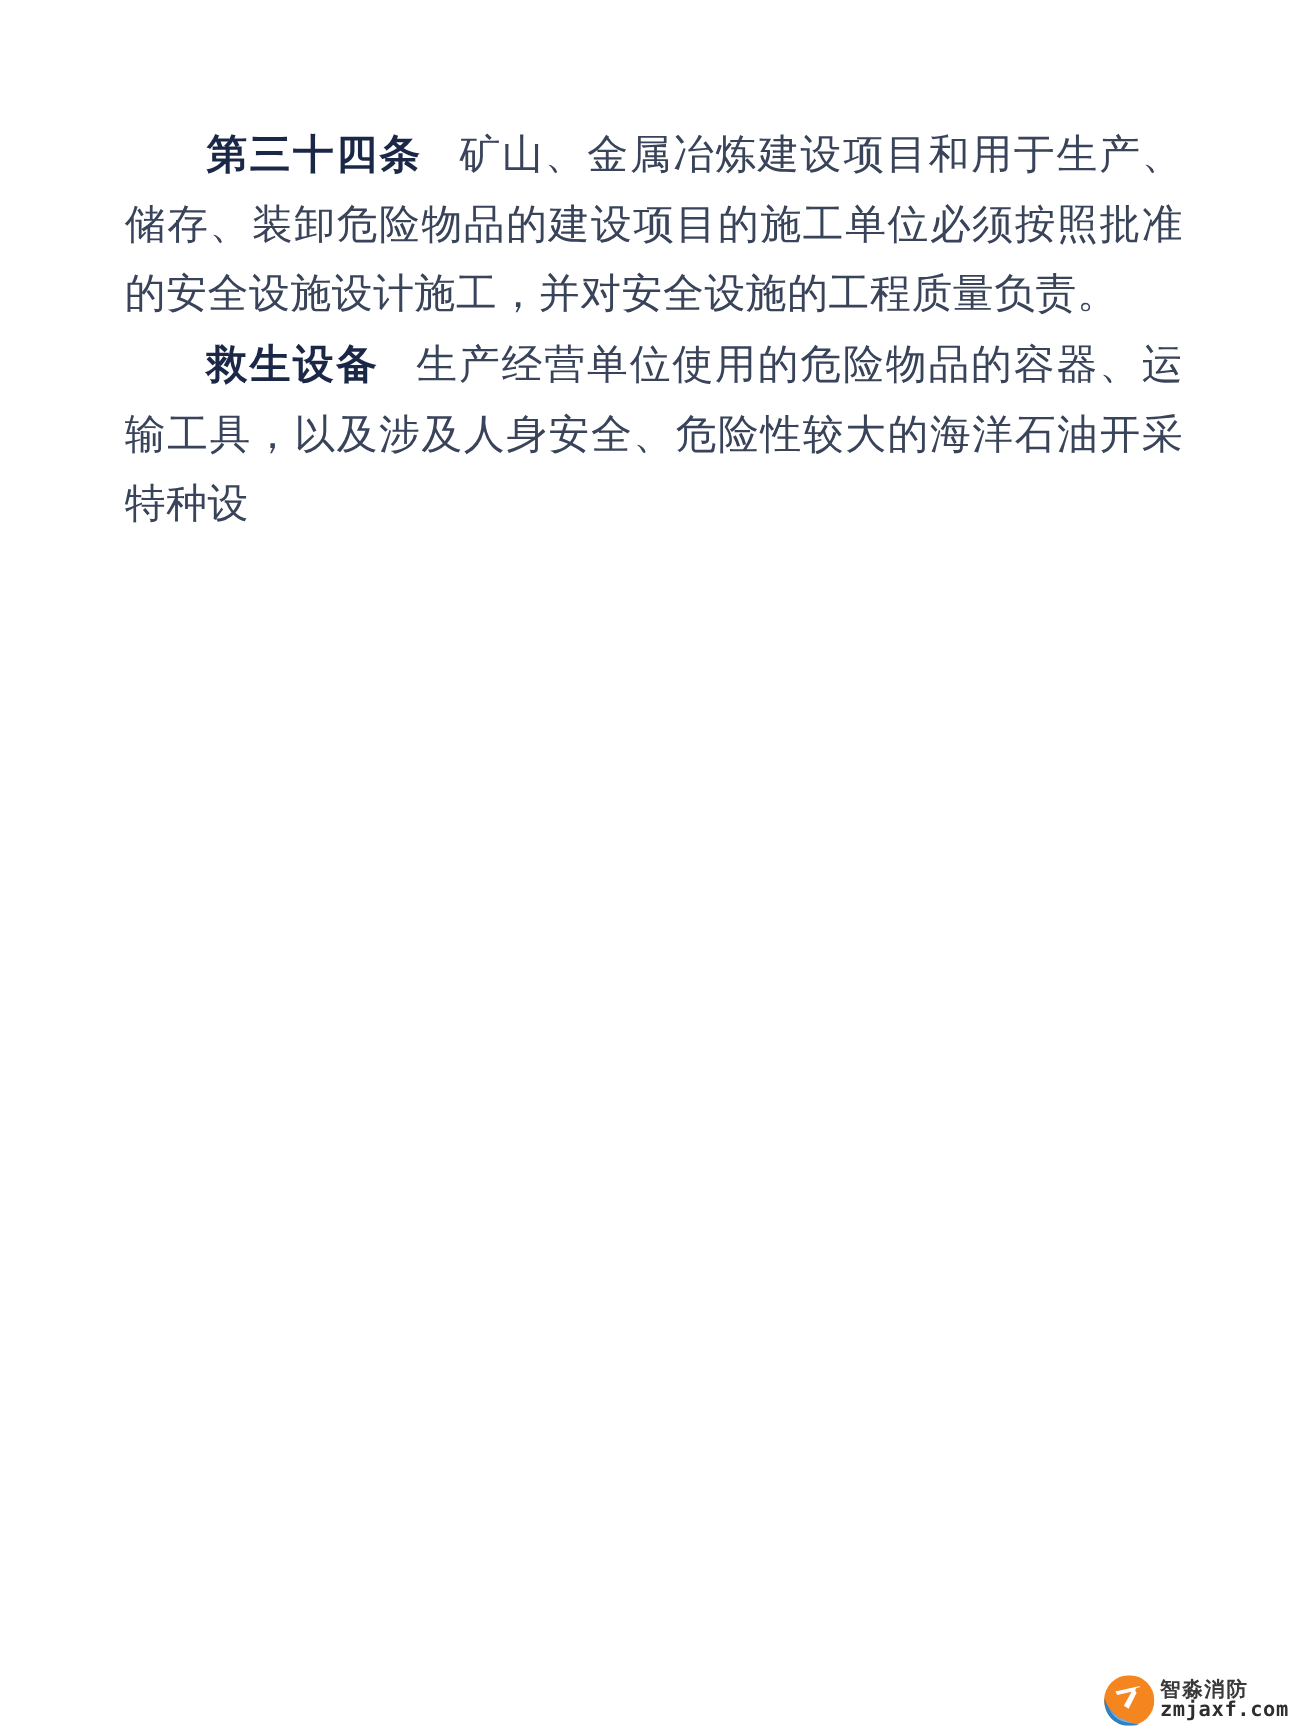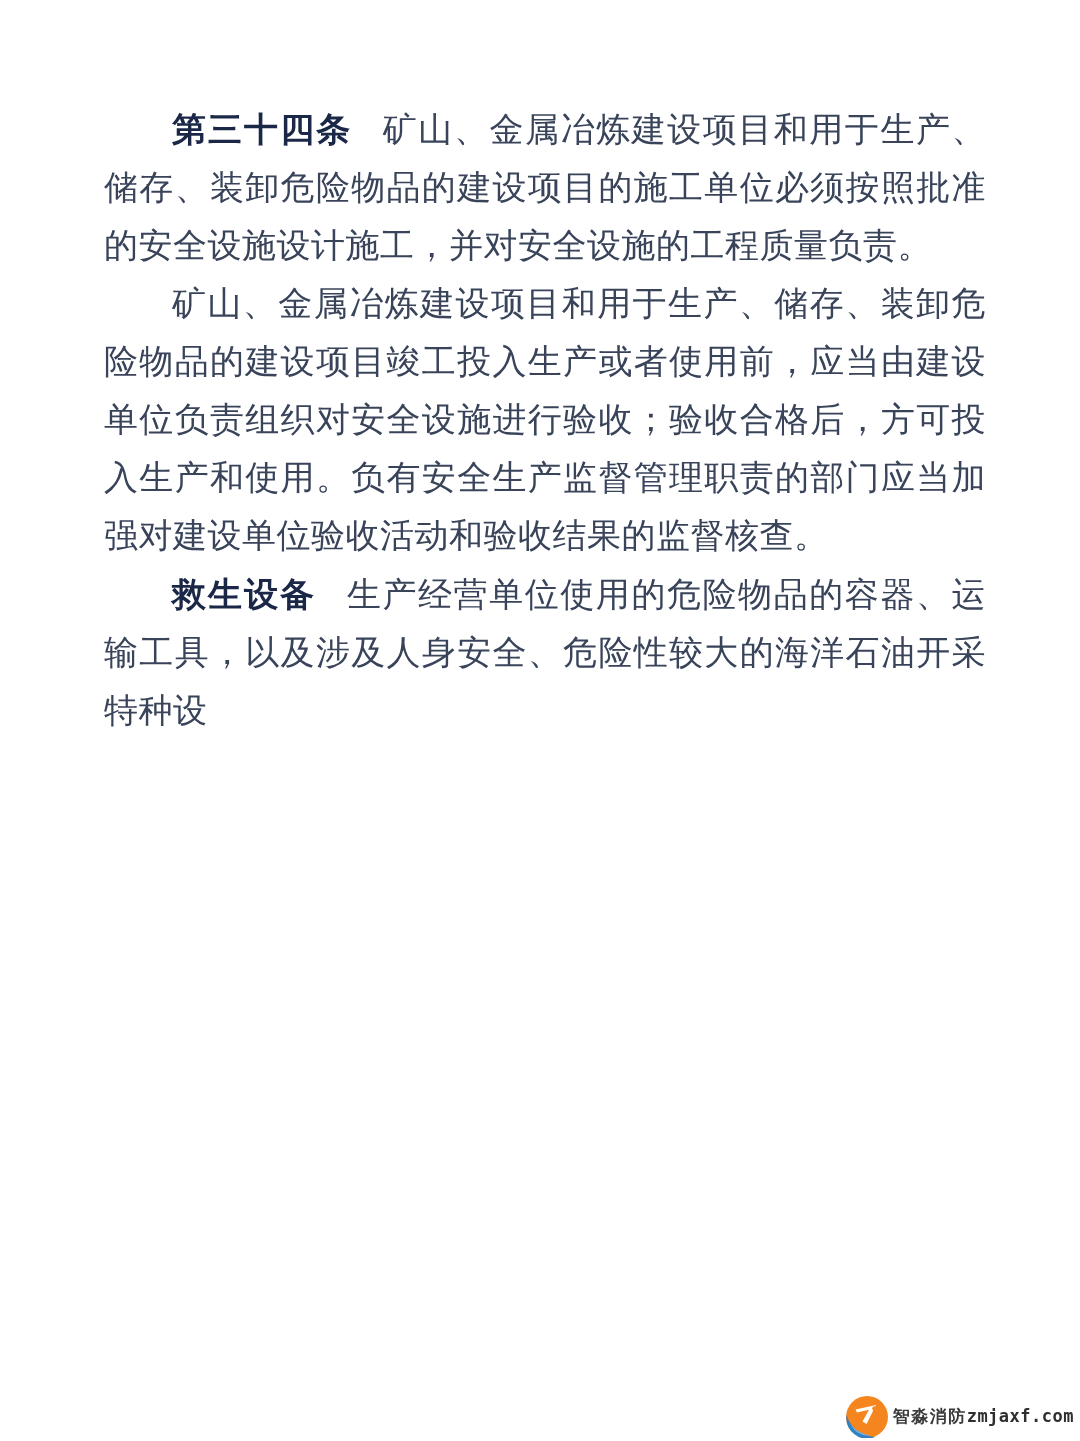--- a/index.html
+++ b/index.html
@@ -50,21 +50,21 @@
     align-items: center;
     gap: 5px;
   }
   .wm-icon {
     width: 42px;
     height: 42px;
     flex: 0 0 auto;
   }
   .wm-text {
     display: flex;
-    flex-direction: row;
+    flex-direction: column;
     line-height: 1.05;
   }
   .wm-brand {
     font-family: "Liberation Sans", "DejaVu Sans", sans-serif;
     font-size: 17px;
     font-weight: bold;
     color: #3A3A3A;
     letter-spacing: 1.5px;
   }
   .wm-domain {
@@ -76,21 +76,20 @@
   }
 </style>
 </head>
 <body>
 
 <div class="page">
 
   <main class="content" id="doc-body">
     <p><span class="article-term">第三十四条</span><span>矿山、金属冶炼建设项目和用于生产、储存、装卸危险物品的建设项目的施工单位必须按照批准的安全设施设计施工，并对安全设施的工程质量负责。</span></p>
 
-    <p><span>矿山、金属冶炼建设项目和用于生产、储存、装卸危险物品的建设项目竣工投入生产或者使用前，应当由建设单位负责组织对安全设施进行验收；验收合格后，方可投入生产和使用。负有安全生产监督管理职责的部门应当加强对建设单位验收活动和验收结果的监督核查。</span></p>
 
 
 
 
 
 
     <p><span class="article-term">救生设备</span><span>生产经营单位使用的危险物品的容器、运输工具，以及涉及人身安全、危险性较大的海洋石油开采特种设</span></p>
   </main>
 
   <div class="watermark">

